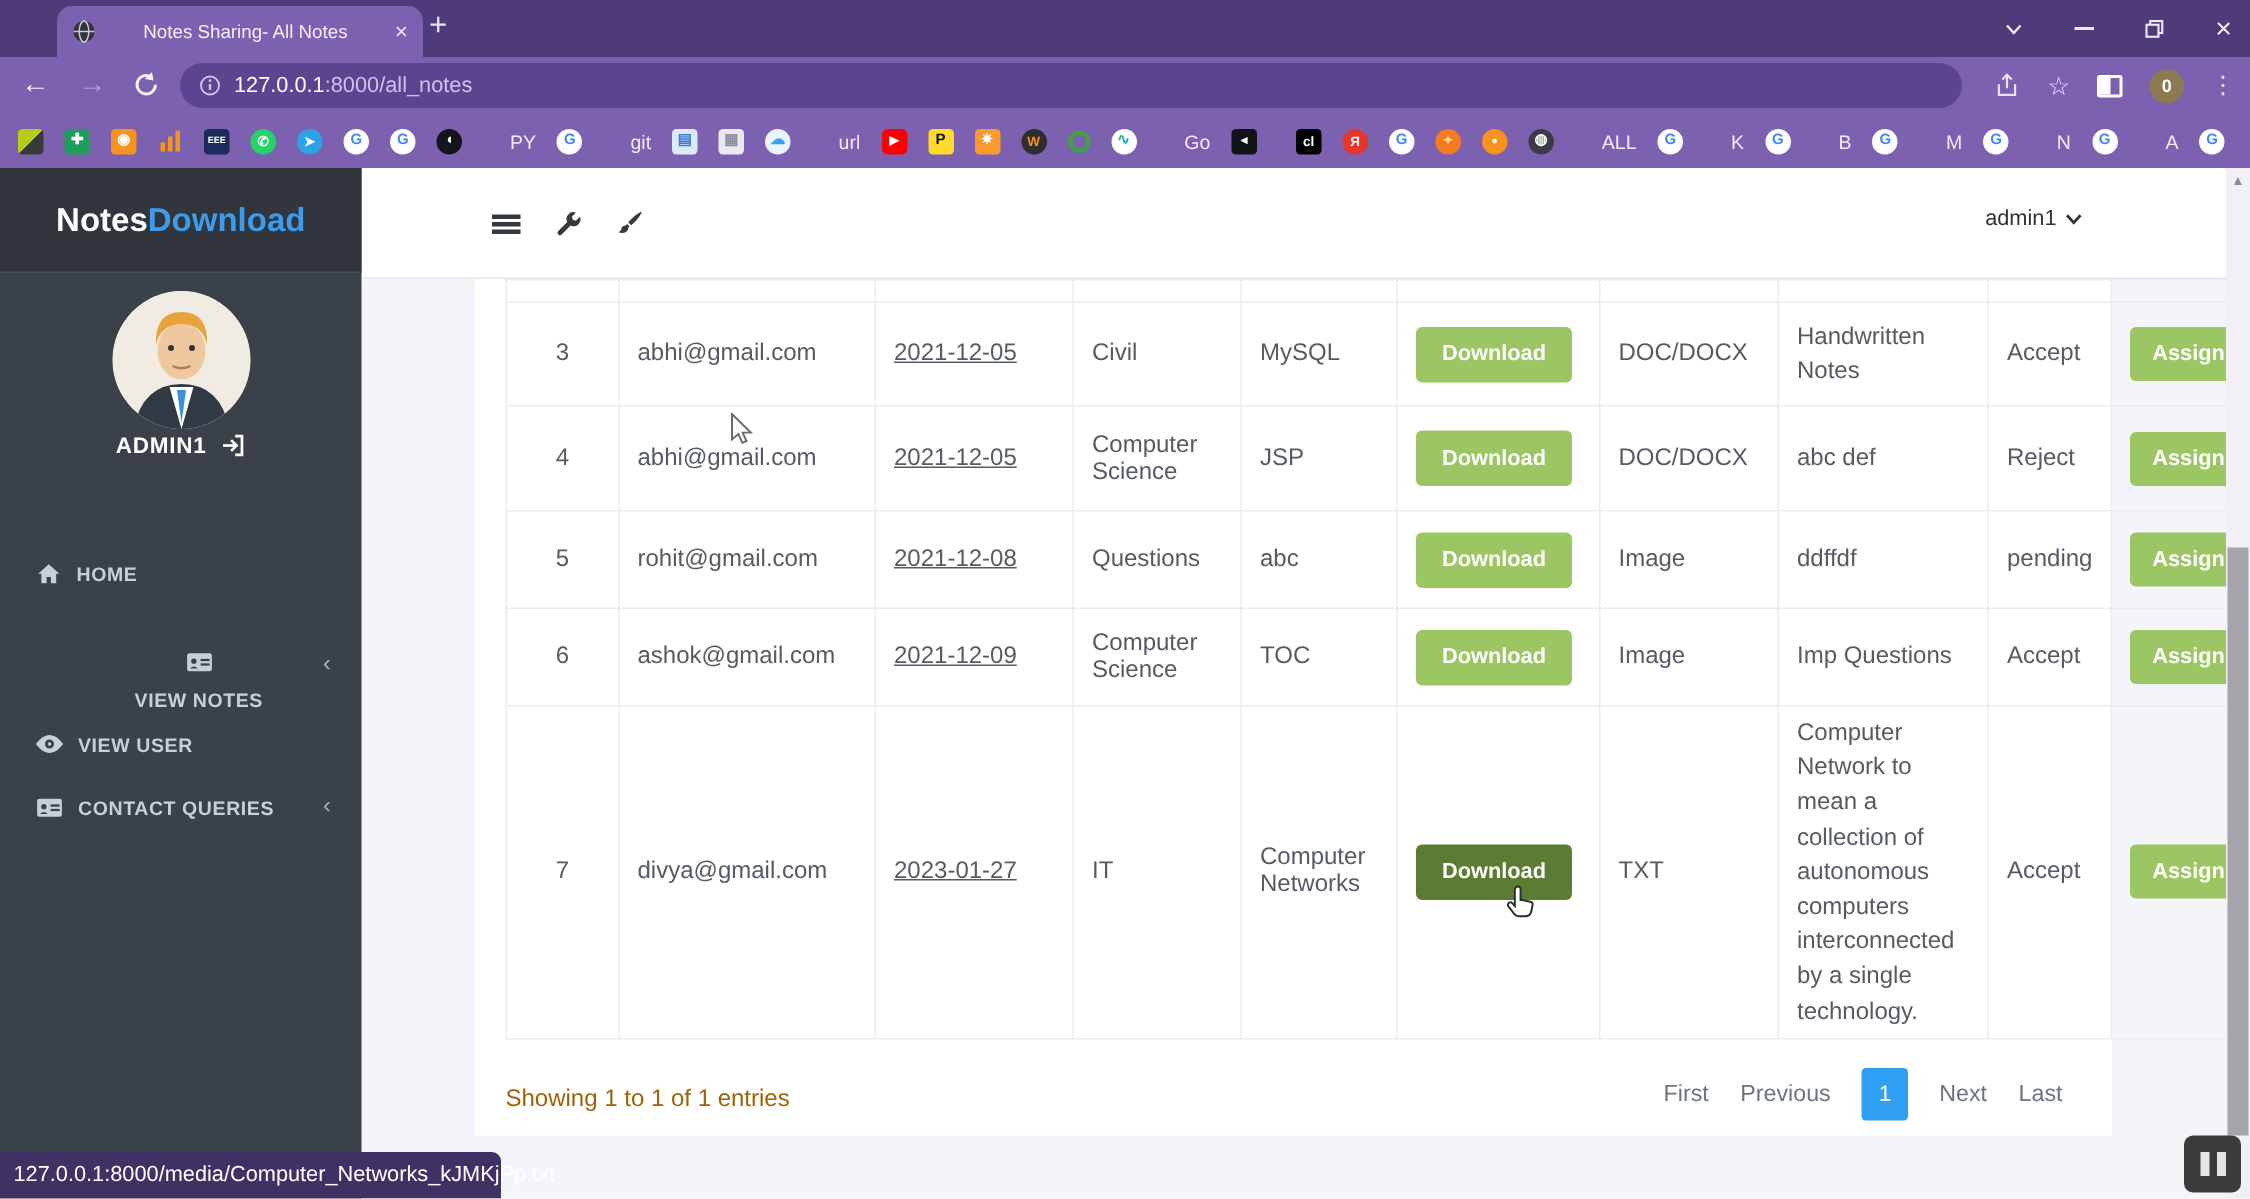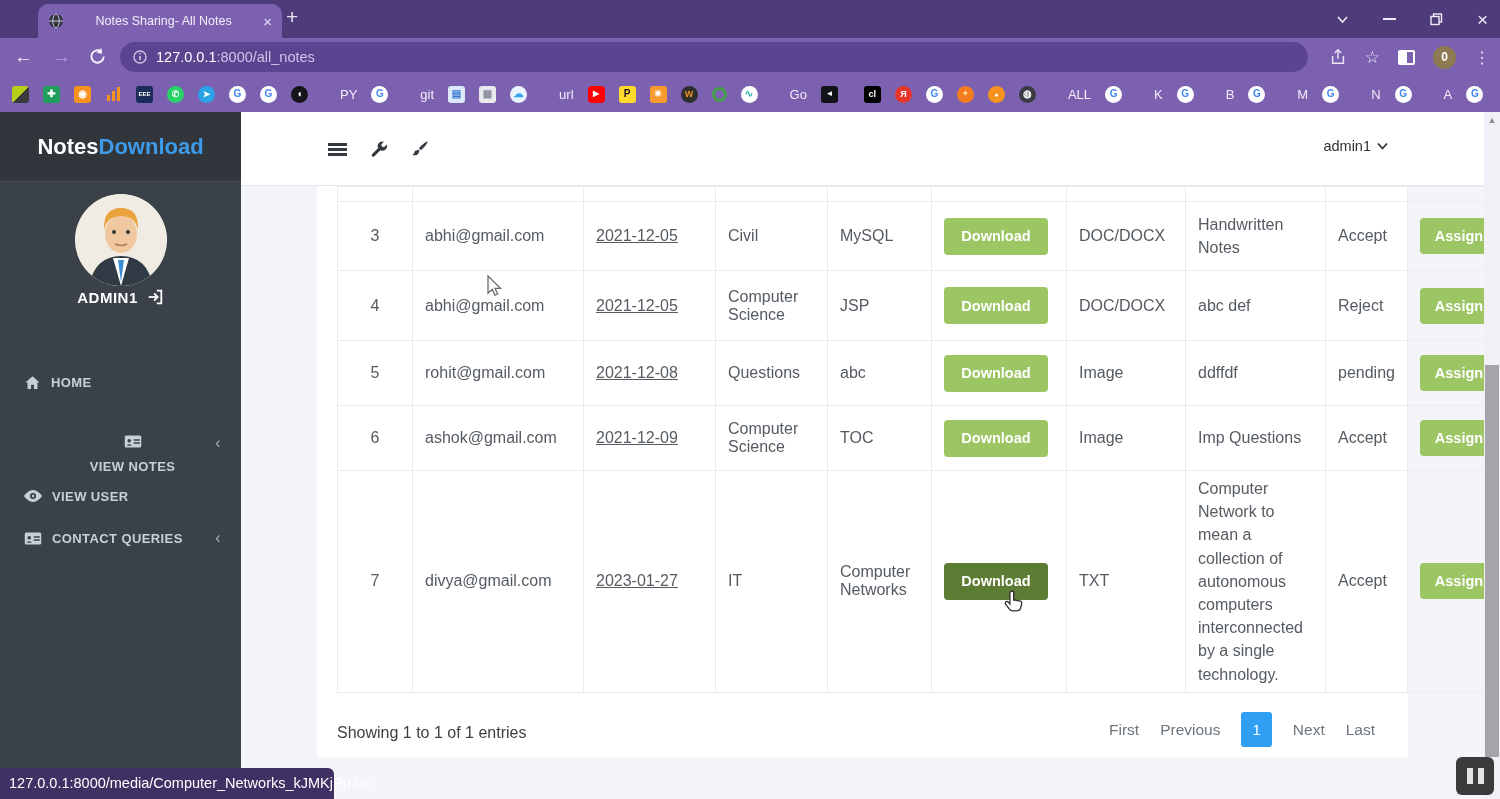--- a/index.html
+++ b/index.html
@@ -71,21 +71,21 @@
   td.c-type { width:119px; } td.c-desc { width:140px; line-height:1.45; padding-top:10px; padding-bottom:10px; }
   td.c-status { width:82px; } td.c-assign { width:118px; border-left:none; padding-left:33px; }
   tr.partial td { height:15px; padding:0 12px; }
   tr.r0 td { height:69px; } tr.r1 td { height:70px; } tr.r2 td { height:65px; } tr.r3 td { height:65px; } tr.r4 td { height:200px; }
 
   .btn { display:inline-block; border:none; border-radius:4px; background:var(--green); color:#fff; font-weight:700; font-family:"Liberation Sans",sans-serif; cursor:pointer; }
   .btn-dl { width:104px; height:37px; font-size:14.5px; }
   .btn-dl.hovered { background:var(--green-dark); }
   .btn-assign { width:78px; height:36px; font-size:14.5px; }
 
-  .showing { position:absolute; left:337px; top:612px; font-size:16px; color:#404040; z-index:2; }
+  .showing { position:absolute; left:337px; top:612px; font-size:16px; color:#a16207; z-index:2; }
   .pagination { position:absolute; right:125px; top:600px; display:flex; align-items:center; gap:21px; z-index:2; }
   .page-link { color:#6c757d; font-size:15.5px; cursor:pointer; }
   .page-current { background:var(--blue); color:#fff; font-size:15px; padding:9px 11px; border-radius:3px; cursor:default; }
 
   .scrollbar { position:absolute; right:0; top:0; width:16px; height:687px; background:#f2eff6; z-index:8; }
   .sb-arrow { position:absolute; top:3px; left:0; width:16px; text-align:center; color:#8f8a97; font-size:9px; }
   .sb-thumb { position:absolute; left:1px; top:253px; width:14px; height:392px; background:#a7a3ab; }
 
   .status-tooltip { position:absolute; left:0; top:656px; width:334px; height:31px; background:#3f3163; color:#fff; font-size:14.5px; line-height:31px; padding-left:9px; border-radius:0 6px 0 0; white-space:nowrap; z-index:20; }
 

